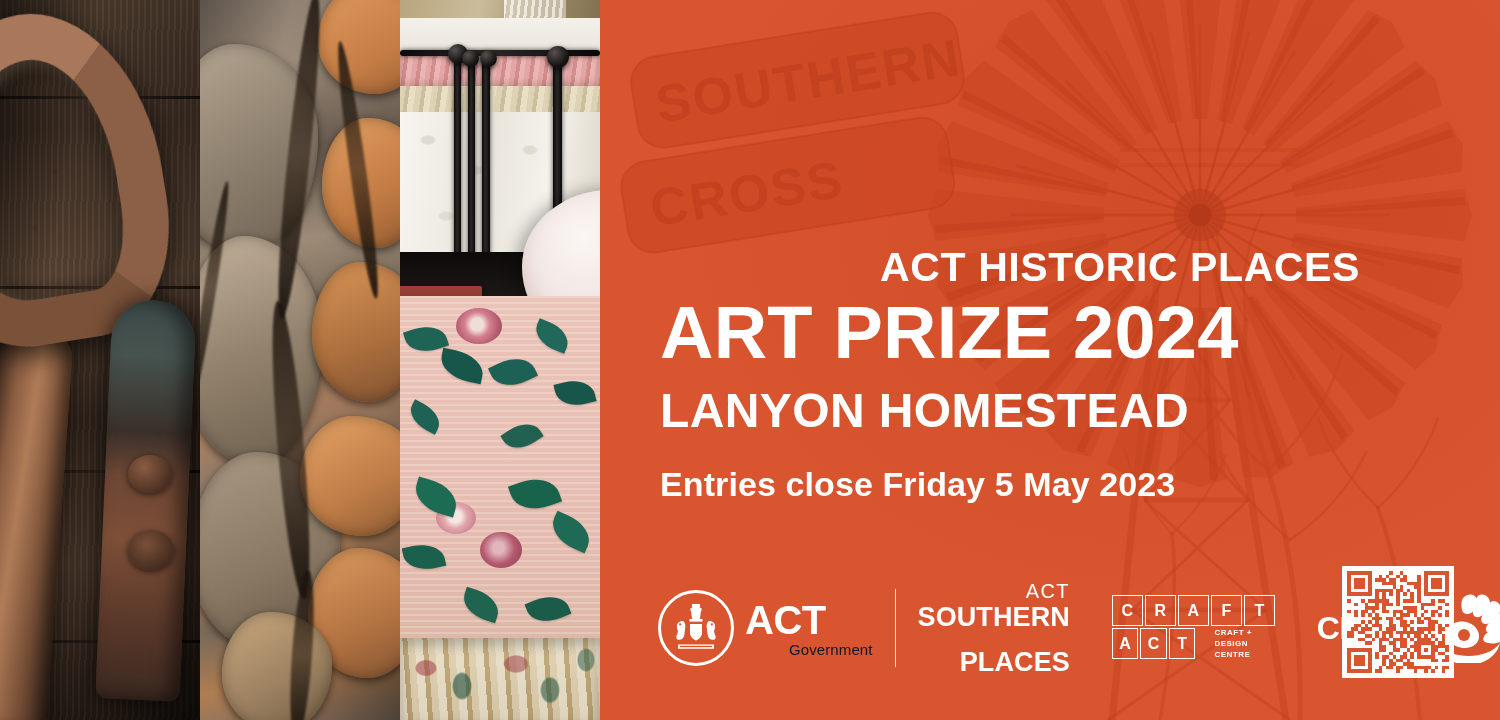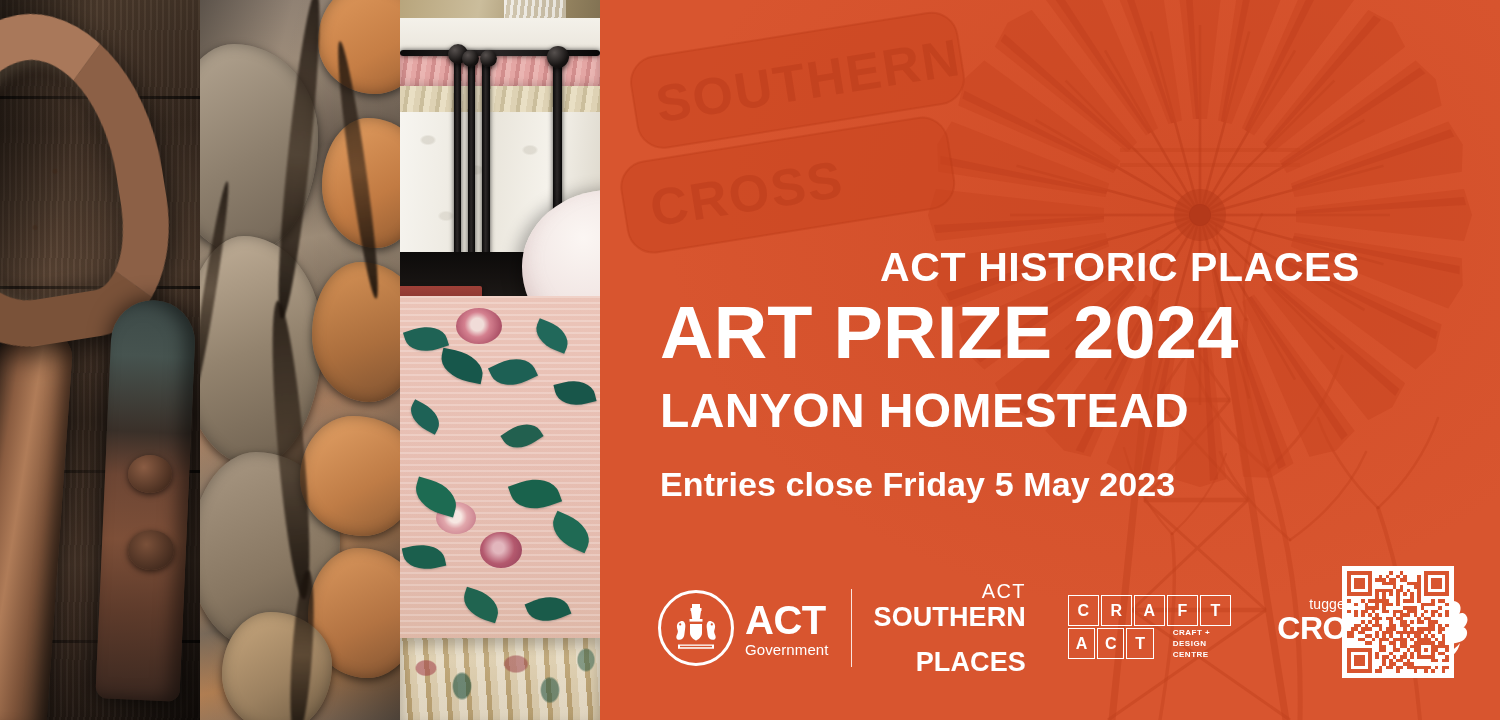--- a/index.html
+++ b/index.html
@@ -291,21 +291,21 @@
   #logo-act-gov { display:flex; align-items:center; height:84px; }
   #coat-of-arms {
     width:76px; height:76px; flex:0 0 76px;
     border:3px solid #fff;
     border-radius:50%;
     position:relative;
   }
   #coat-of-arms svg { position:absolute; left:50%; top:50%; transform:translate(-50%,-50%); }
   #act-gov-words { margin-left:11px; line-height:1; }
   #act-gov-words .act { color:#fff; font-size:40px; font-weight:bold; letter-spacing:-.5px; }
-  #act-gov-words .gov { color:#ffffff; font-size:15px; font-weight:normal; letter-spacing:.1px; margin-top:2px; }
+  #act-gov-words .gov { color:#0f172a; font-size:15px; font-weight:normal; letter-spacing:.1px; margin-top:2px;margin-left:44px; }
   #logo-divider {
     width:1px; height:78px;
     background:rgba(255,255,255,.85);
     margin:0 22px;
     flex:0 0 1px;
   }
   
   #logo-ahp { text-align:right; line-height:1; color:#fff; }
   #logo-ahp .l1 { font-size:20px; font-weight:normal; letter-spacing:1.4px; }
   #logo-ahp .l2 { font-size:27px; font-weight:bold; letter-spacing:.1px; margin-top:3px; }

